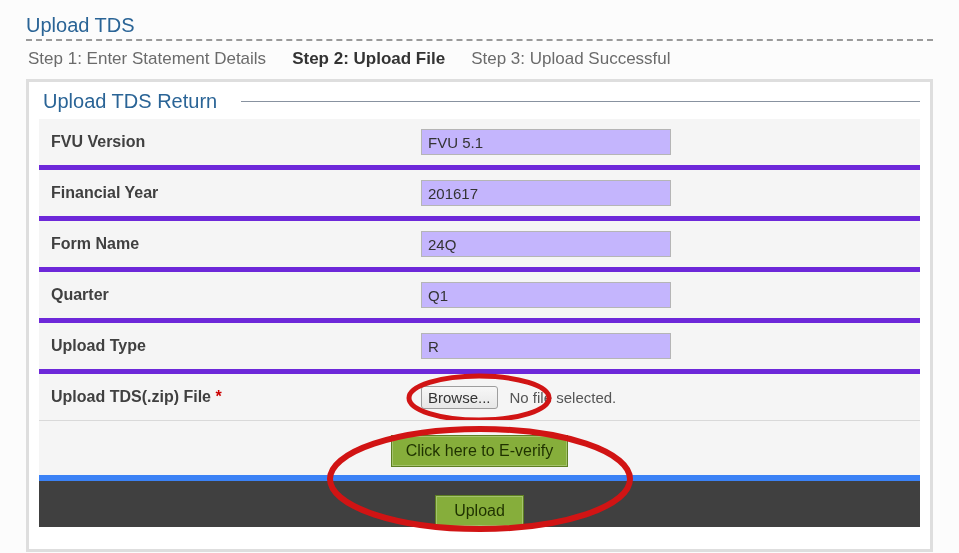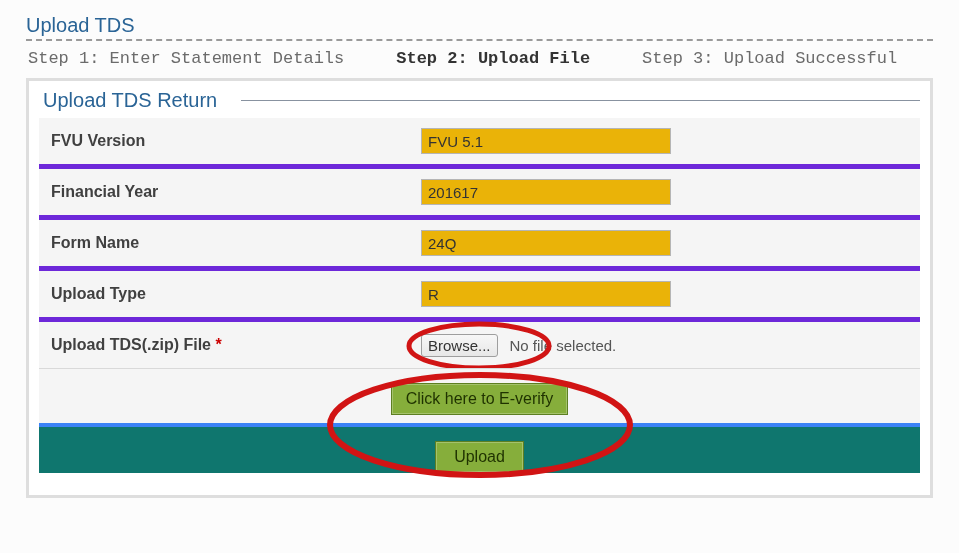--- a/index.html
+++ b/index.html
@@ -22,25 +22,24 @@
     font-weight:normal;
     padding:4px 0 2px 0;
   }
   .hr-dashed{
     border:none;
     border-top:2px dashed #9a9a9a;
     margin:0 0 2px 0;
   }
   .wizard{
     display:flex;
-    gap:52px;
+    gap:26px;
     padding:6px 2px 10px 2px;
     font-size:17px;
     color:#6b6b6b;
-    font-family:Liberation Mono, monospace;
   }
   .wizard .step.active{font-weight:bold;color:#333;}
   .card{
     border:3px solid #dedede;
     padding:8px 10px 22px 10px;
     background:#fff;
   }
   
   .legend-wrap{
     border:1px solid #a9b3c0;
@@ -88,21 +87,21 @@
     flex:1;
     padding-right:10px;
     display:flex;
     align-items:center;
     position:relative;
   }
   .txt{
     width:250px;
     height:26px;
     border:1px solid #b5b5b5;
-    background:#eab308;
+    background:#c4b5fd;
     font-size:15px;
     padding:0 6px;
     font-family:inherit;
     color:#333;
     box-sizing:border-box;
   }
   .tan-box{
     width:250px;
     height:26px;
     border:1px solid #b5b5b5;
@@ -145,24 +144,24 @@
     background:#86ae3b;
     border:1px solid #5d7f22;
     color:#1f3200;
     font-size:16px;
     padding:6px 14px;
     cursor:pointer;
     font-family:inherit;
     box-shadow:inset 0 0 0 1px rgba(255,255,255,.25);
   }
   .upload-row{
-    border-top:4px solid #3b82f6;
+    border-top:6px solid #3b82f6;
     text-align:center;
     padding:14px 0 0 0;
-    background:#0f766e;
+    background:#404040;
     position:relative;
   }
   
   .annot svg{position:absolute;pointer-events:none;}
 </style>
 </head>
 <body>
 
 <div class="page">
   <div class="page-title">Upload TDS</div>
@@ -198,20 +197,26 @@
         </div>
       </div>
 
       <div class="row">
         <div class="lbl">Form Name</div>
         <div class="val">
           <input class="txt" readonly="" value="24Q" style="">
         </div>
       </div>
 
+      <div class="row">
+        <div class="lbl">Quarter</div>
+        <div class="val">
+          <input class="txt" readonly="" value="Q1" style="">
+        </div>
+      </div>
 
       <div class="row">
         <div class="lbl">Upload Type</div>
         <div class="val">
           <input class="txt" readonly="" value="R" style="">
         </div>
       </div>
 
       <div class="row">
         <div class="lbl">

